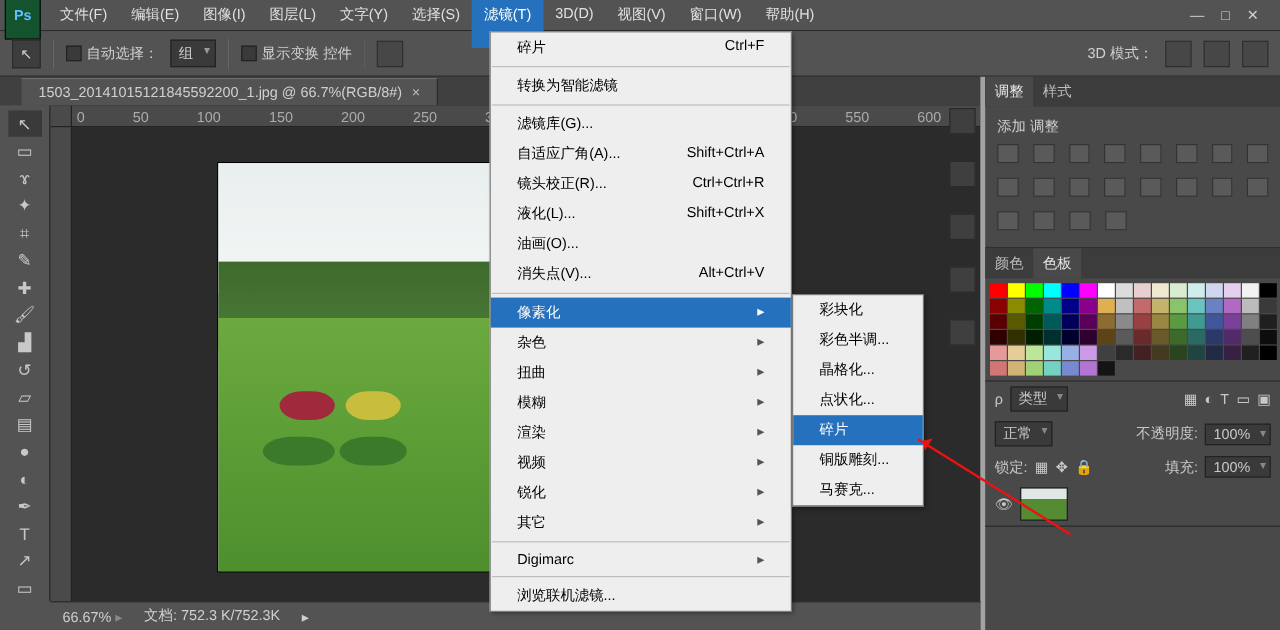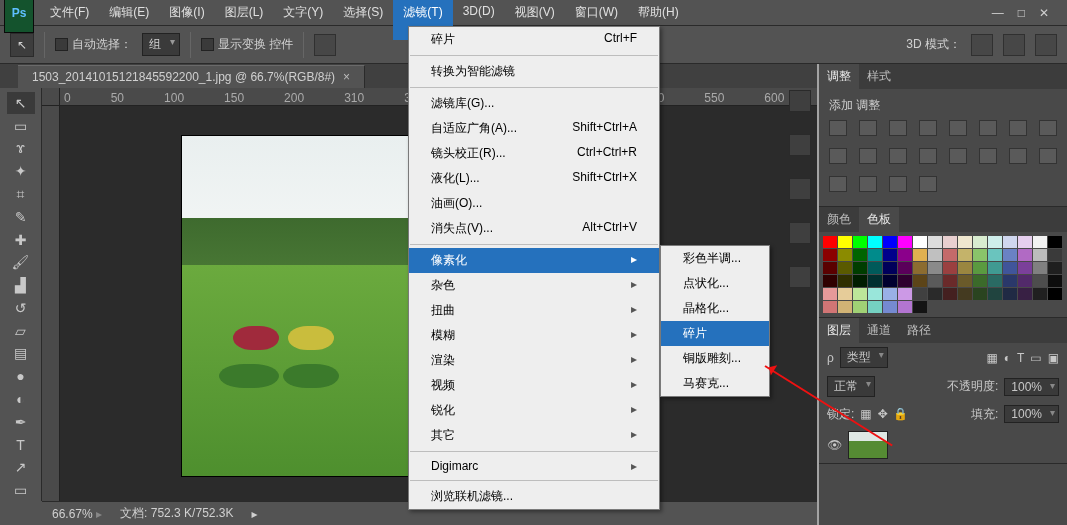--- a/index.html
+++ b/index.html
@@ -41,21 +41,21 @@
   .img-sky{position:absolute;top:0;left:0;right:0;height:32%;background:linear-gradient(#e9efef,#f3f6f5);}
   .img-trees{position:absolute;top:24%;left:0;right:0;height:22%;background:linear-gradient(#3e6a2e,#4d7d37);}
   .img-grass{position:absolute;top:38%;left:0;right:0;bottom:0;background:linear-gradient(#6baa3e,#4e8f2e);}
   .bush{position:absolute;width:46px;height:24px;border-radius:50%/60%;}
   .bush.red{background:#a02a3c;top:56%;left:22%;}
   .bush.yel{background:#c9bd3d;top:56%;left:46%;}
   .bush.g1{background:#3b7a2b;top:67%;left:16%;width:60px;height:24px;}
   .bush.g2{background:#3b7a2b;top:67%;left:44%;width:56px;height:24px;}
 
   
-  .right { position:absolute; top:64px; right:0; width:250px; bottom:0; background:#494949; border-left:2px solid #a3a3a3; }
+  .right { position:absolute; top:64px; right:0; width:250px; bottom:0; background:#494949; border-left:4px solid #a3a3a3; }
   .panelcol { position:absolute; left:-38px; top:26px; width:38px; display:flex; flex-direction:column; gap:22px; align-items:center; }
   .panelcol div{ width:22px; height:22px; background:#3f3f3f; border:1px solid #2a2a2a; }
   .panel { border-bottom:1px solid #2a2a2a; }
   .panel-tabs { display:flex; background:#3c3c3c; }
   .ptab { padding:4px 8px; color:#bdbdbd; }
   .ptab.active { background:#494949; color:#e8e8e8; }
   .panel-body { padding:8px 10px; color:#d0d0d0; }
   .adj-row { display:flex; gap:12px; padding:6px 0;}
   .adj-row span{ width:18px; height:16px; background:#5a5a5a; border:1px solid #333; }
   .swatches { display:grid; grid-template-columns:repeat(16,14px); grid-auto-rows:12px; gap:1px; padding:4px;}
@@ -153,21 +153,21 @@
     <div class="tool">▭</div>
   </div>
   <div class="canvas-wrap">
     <div class="ruler-corner"></div>
     <div class="ruler-h" id="rulerh">
         <span>0</span>
         <span>50</span>
         <span>100</span>
         <span>150</span>
         <span>200</span>
-        <span>310</span>
+        <span>250</span>
         <span>300</span>
         <span>350</span>
         <span>400</span>
         <span>450</span>
         <span>500</span>
         <span>550</span>
         <span>600</span>
       </div>
     <div class="ruler-v"></div>
     <div class="canvas">
@@ -317,25 +317,20 @@
         <div class="sw" style="background: rgb(209, 179, 117);"></div>
         <div class="sw" style="background: rgb(160, 209, 117);"></div>
         <div class="sw" style="background: rgb(117, 209, 194);"></div>
         <div class="sw" style="background: rgb(117, 138, 209);"></div>
         <div class="sw" style="background: rgb(179, 117, 209);"></div>
         <div class="sw" style="background: rgb(20, 20, 20);"></div>
       </div>
   </div>
 
   <div class="panel">
-    <div class="panel-tabs">
-      <div class="ptab active">图层</div>
-      <div class="ptab">通道</div>
-      <div class="ptab">路径</div>
-    </div>
     <div class="layer-opts">
       <span>ρ</span>
       <span class="mini-drop">类型</span>
       <span style="flex:1"></span>
       <span>▦</span>
       <span>◐</span>
       <span>T</span>
       <span>▭</span>
       <span>▣</span>
     </div>
@@ -427,21 +422,22 @@
     <hr>
     <div class="mrow submenu">
       <span>Digimarc</span>
     </div>
     <hr>
     <div class="mrow">
       <span>浏览联机滤镜...</span>
     </div>
   </div>
 <div class="menu sub-menu" id="submenu">
+    <div class="mrow">彩块化</div>
     <div class="mrow">彩色半调...</div>
+    <div class="mrow">晶格化...</div>
     <div class="mrow">点状化...</div>
-    <div class="mrow">晶格化...</div>
     <div class="mrow sel">碎片</div>
     <div class="mrow">铜版雕刻...</div>
     <div class="mrow">马赛克...</div>
   </div>
 
 <div class="arrow"></div>
 
 </body></html>

